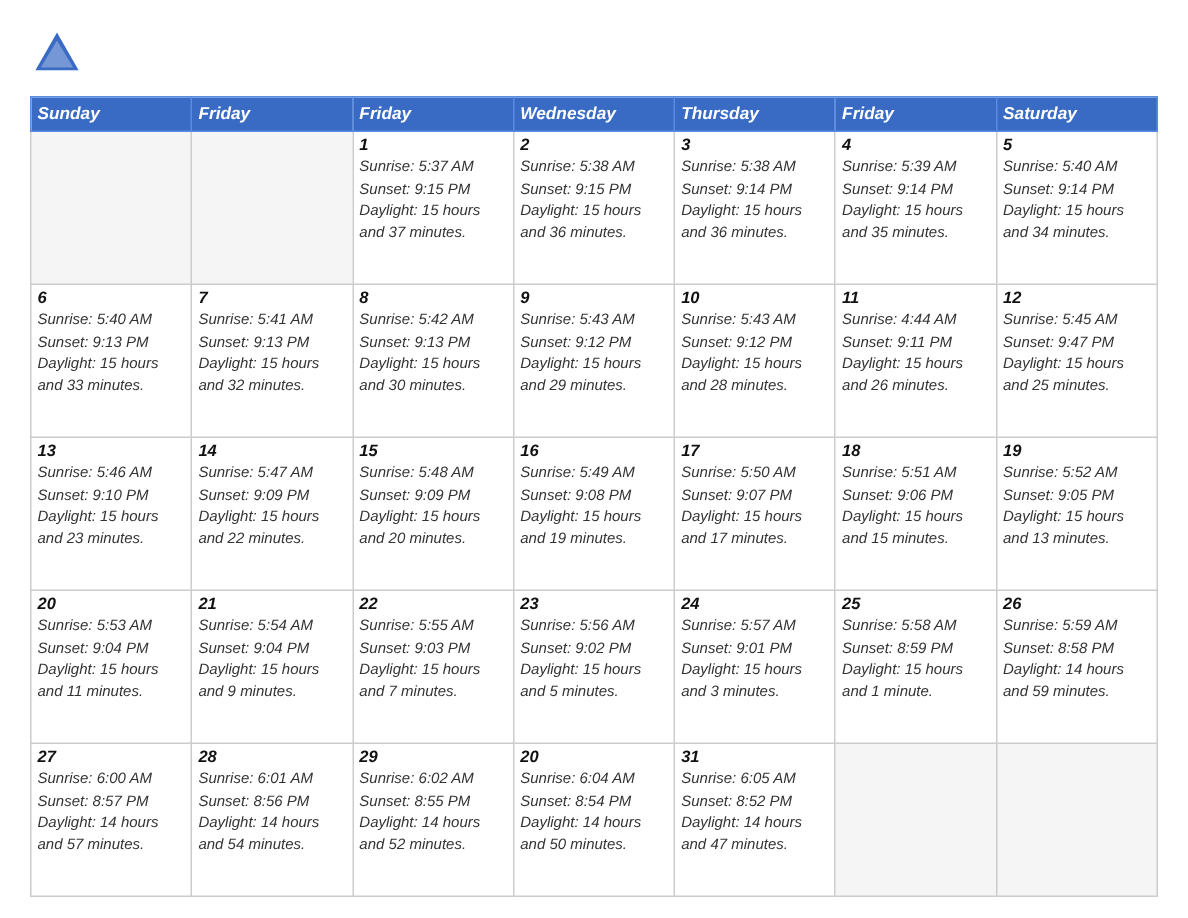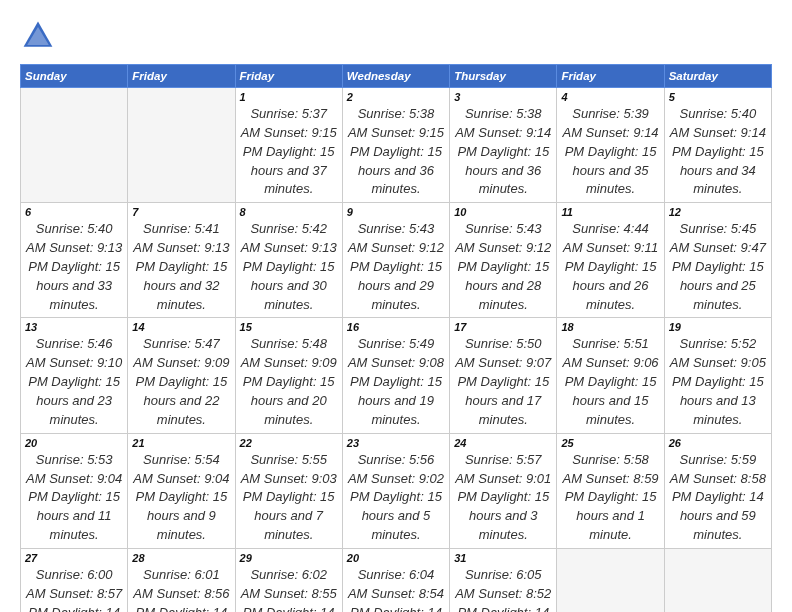--- a/index.html
+++ b/index.html
@@ -84,24 +84,23 @@
       background: #f5f5f5;
     }
     .day-num {
       font-size: 11px;
       font-weight: bold;
       color: #111;
       display: block;
       margin-bottom: 2px;
     }
     .day-info {
-      font-size: 13px;
+      font-size: 10px;
       color: #333;
       line-height: 1.45;
-      text-align: center;
     }
   </style>
 </head>
 <body>
 
 <div class="page">
   <div class="header">
     <div class="logo">
       <svg class="logo-icon" viewBox="0 0 40 40">
         <polygon points="20,4 36,32 4,32" fill="#3a6bc4"></polygon>

